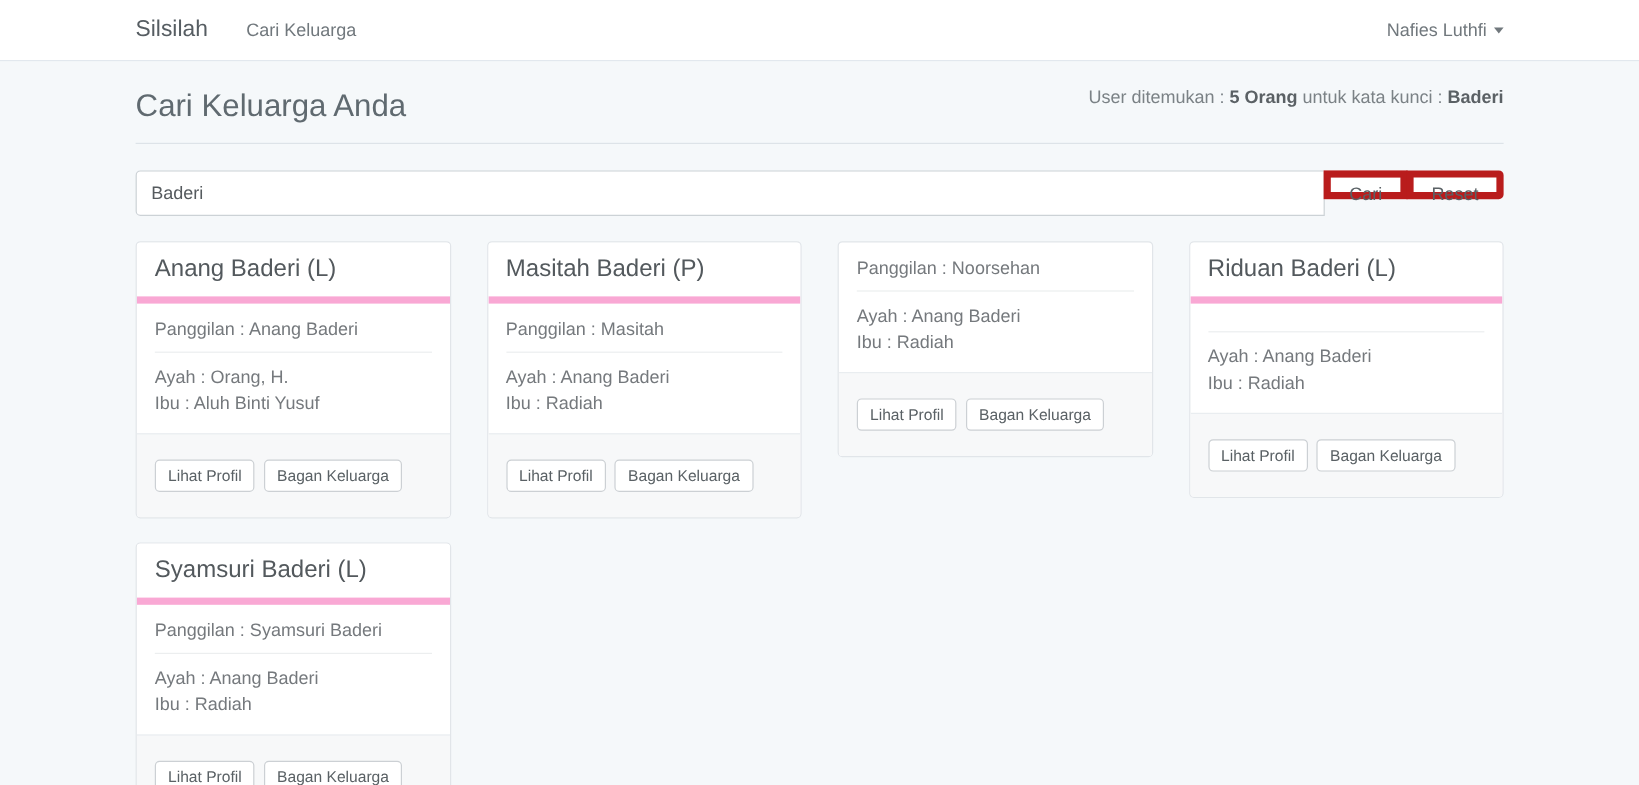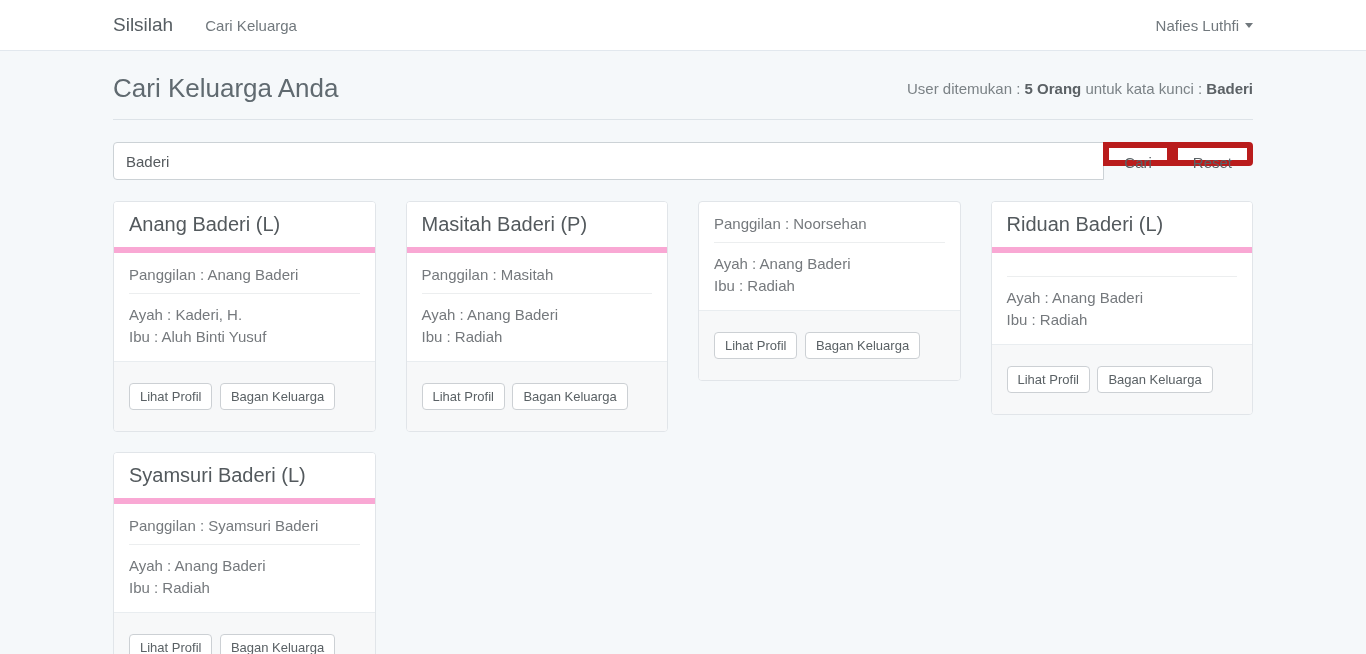--- a/index.html
+++ b/index.html
@@ -49,21 +49,21 @@
     width: 0; height: 0;
     border-left: 4px solid transparent;
     border-right: 4px solid transparent;
     border-top: 5px solid #71787d;
   }
 
   
   .page-header {
     display: flex;
     justify-content: space-between;
-    align-items: center;
+    align-items: flex-start;
     padding-top: 22px;
     padding-bottom: 15px;
     border-bottom: 1px solid #dde3e8;
   }
   .page-title {
     font-size: 26px;
     font-weight: 400;
     margin: 0;
     color: #606a70;
   }
@@ -180,21 +180,21 @@
   </div>
 
   <div class="cards">
 
     <div class="card">
       <div class="card-header">Anang Baderi (L)</div>
       <div class="card-body">
         <div>Panggilan : Anang Baderi</div>
         <hr class="card-hr">
         <div class="parents">
-          <div>Ayah : Kaderi, H.</div>
+          <div>Ayah : Orang, H.</div>
           <div>Ibu : Aluh Binti Yusuf</div>
         </div>
       </div>
       <div class="card-footer">
         <button class="btn-sm">Lihat Profil</button>
         <button class="btn-sm">Bagan Keluarga</button>
       </div>
     </div>
 
     <div class="card">

